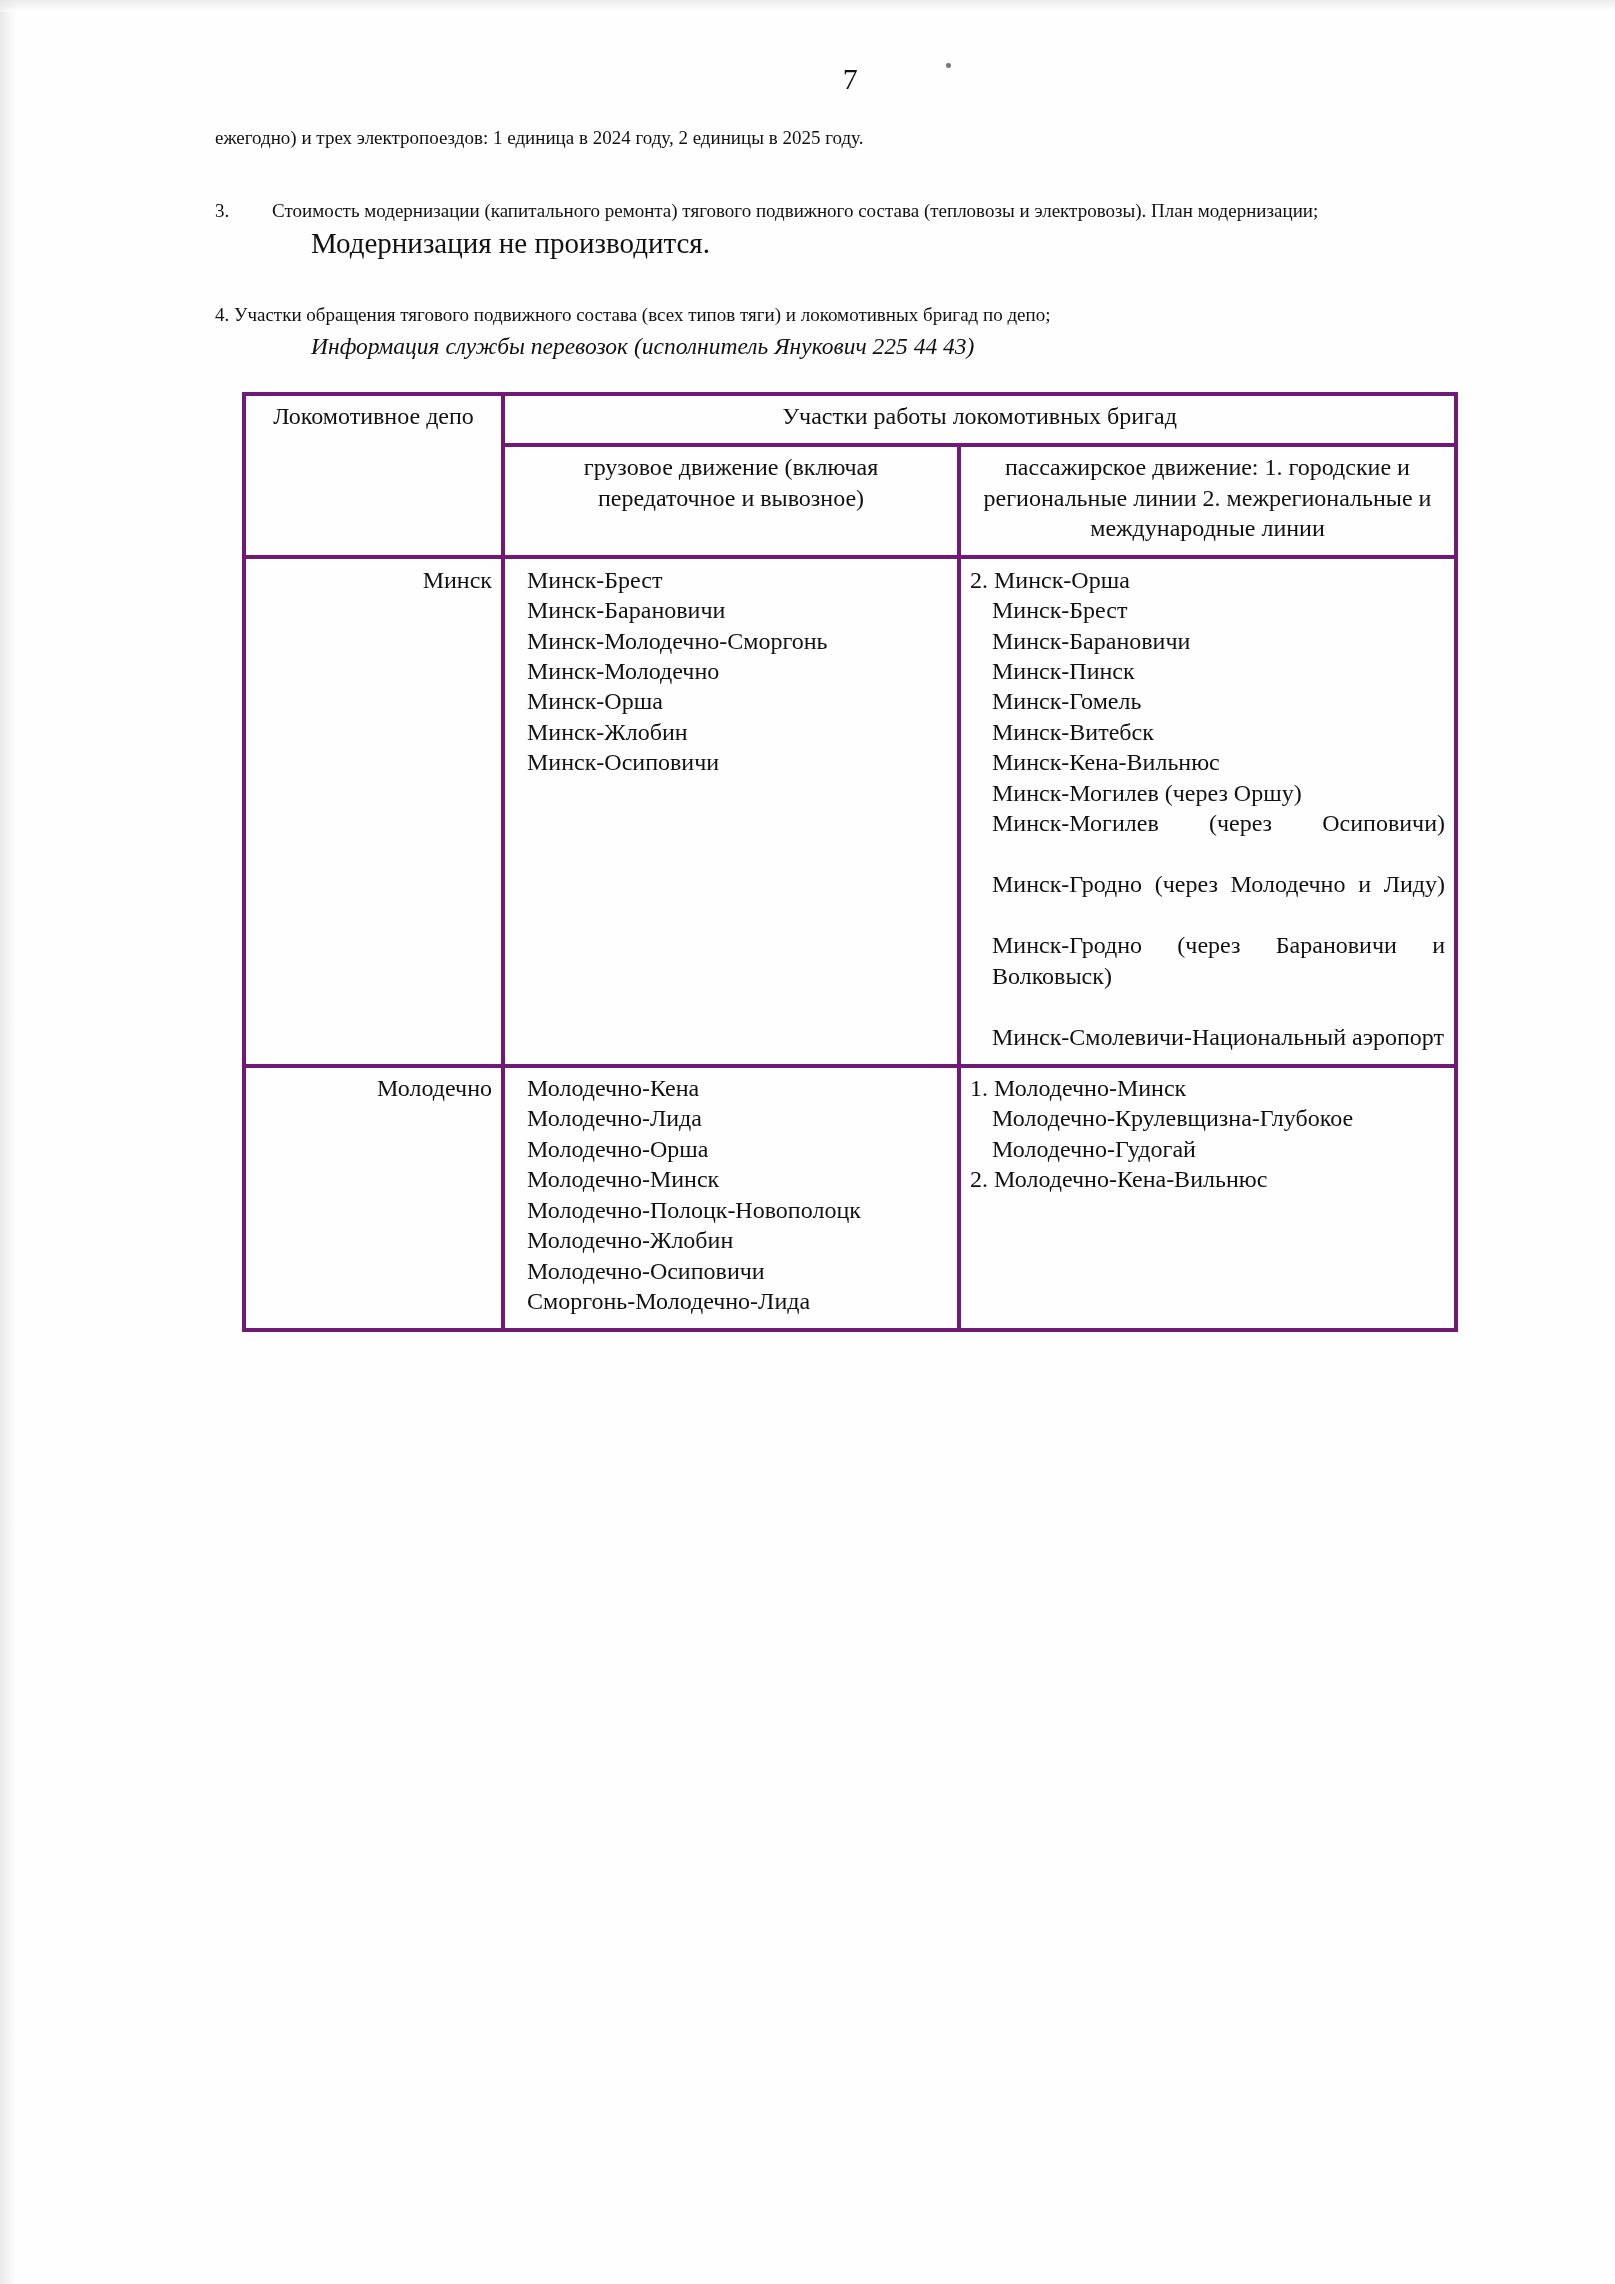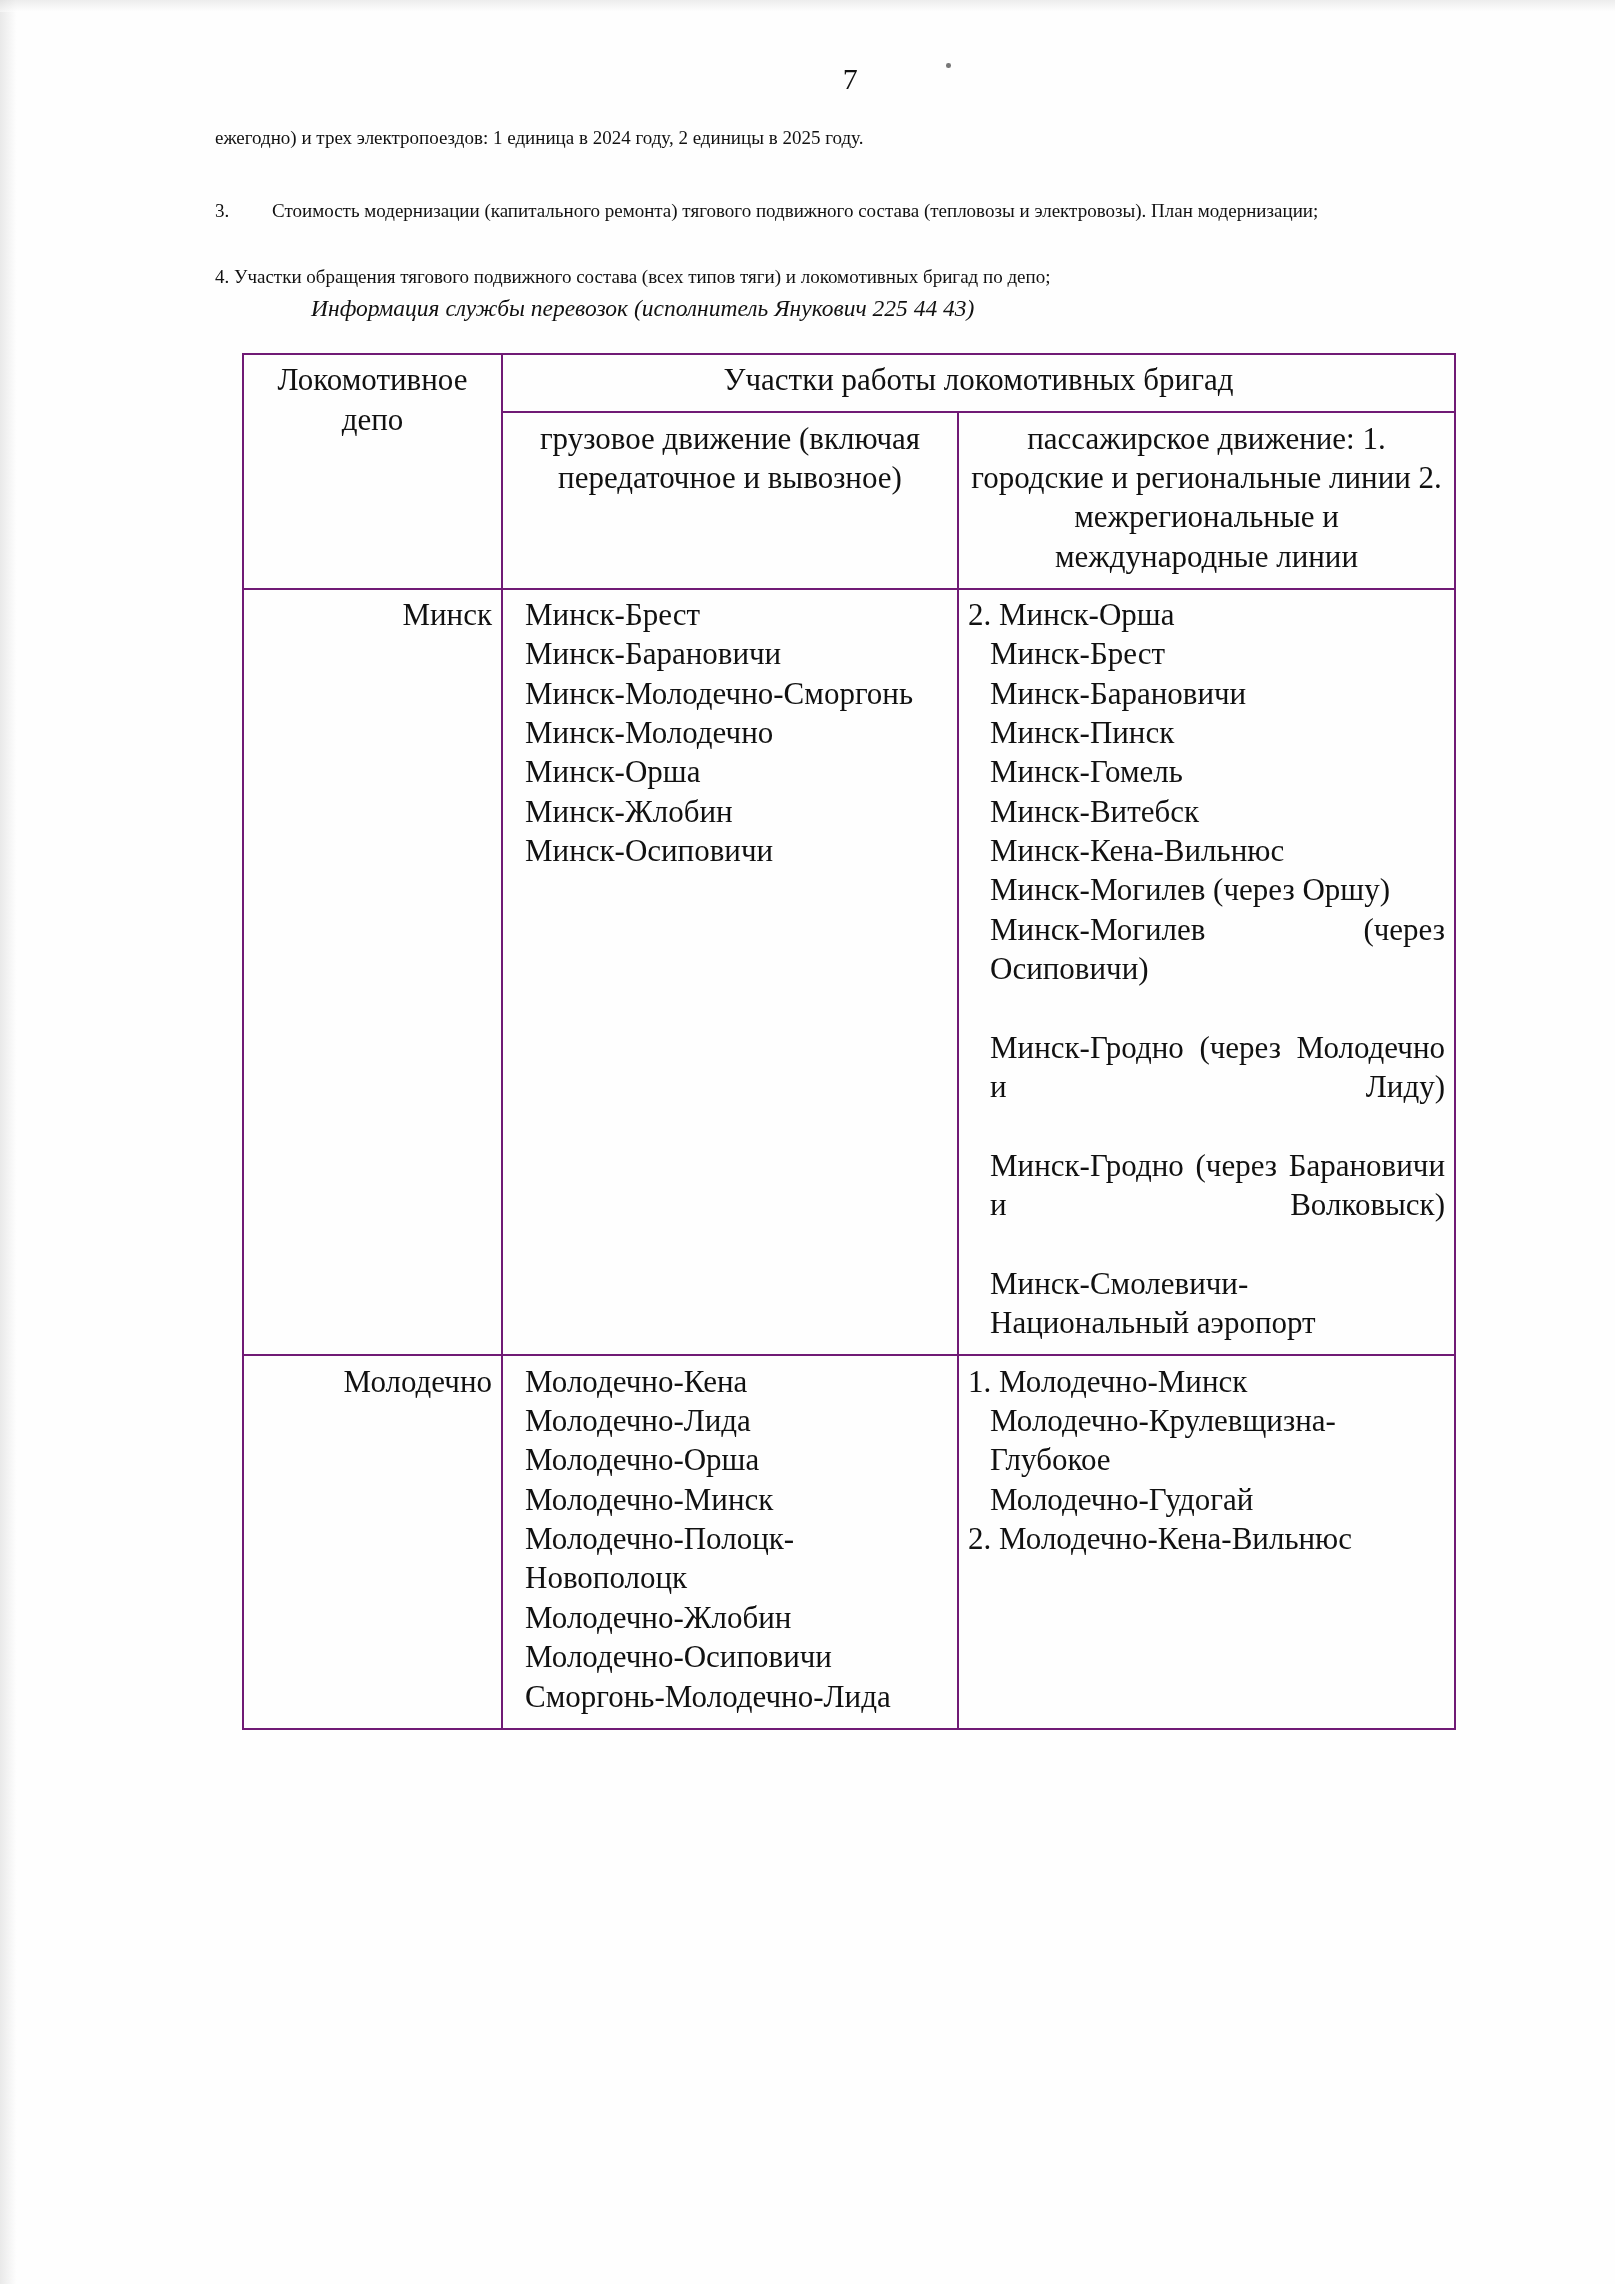--- a/index.html
+++ b/index.html
@@ -90,24 +90,24 @@
   .gap-md { height: 22px; }
 
   table.depot-table {
     border-collapse: collapse;
     margin-top: 30px;
     margin-left: 27px;
     width: 1212px;
     table-layout: fixed;
   }
   table.depot-table td, table.depot-table th {
-    border: 2px solid #701a75;
+    border: 4px solid #701a75;
     vertical-align: top;
     padding: 5.2px 9px 11.7px 9px;
-    font-size: 31px;
+    font-size: 24px;
     line-height: 1.27;
     font-weight: normal;
   }
   .col-depot { width: 259px; }
   .col-freight { width: 456px; }
   .col-pass { width: 497px; }
 
   .th-span {
     text-align: center;
     padding: 6.5px 6.5px 7.8px 6.5px;
@@ -171,20 +171,21 @@
 
     <p class="para justify">ежегодно) и трех электропоездов: 1 единица в 2024 году, 2 единицы в 2025 году.</p>
 
     <div class="gap-md"></div>
 
     <p class="justify">
       <span class="indent-num">3.</span><span>Стоимость модернизации (капитального ремонта) тягового подвижного состава (тепловозы и электровозы). План модернизации;</span>
     </p>
 
 
+    <p class="sub-line">Модернизация не производится.</p>
 
     <div class="gap-lg"></div>
 
     <p class="justify">4. Участки обращения тягового подвижного состава (всех типов тяги) и локомотивных бригад по депо;</p>
 
     <p class="italic-note">Информация службы перевозок (исполнитель Янукович 225 44 43)</p>
 
     <table class="depot-table">
       <colgroup>
         <col class="col-depot">

